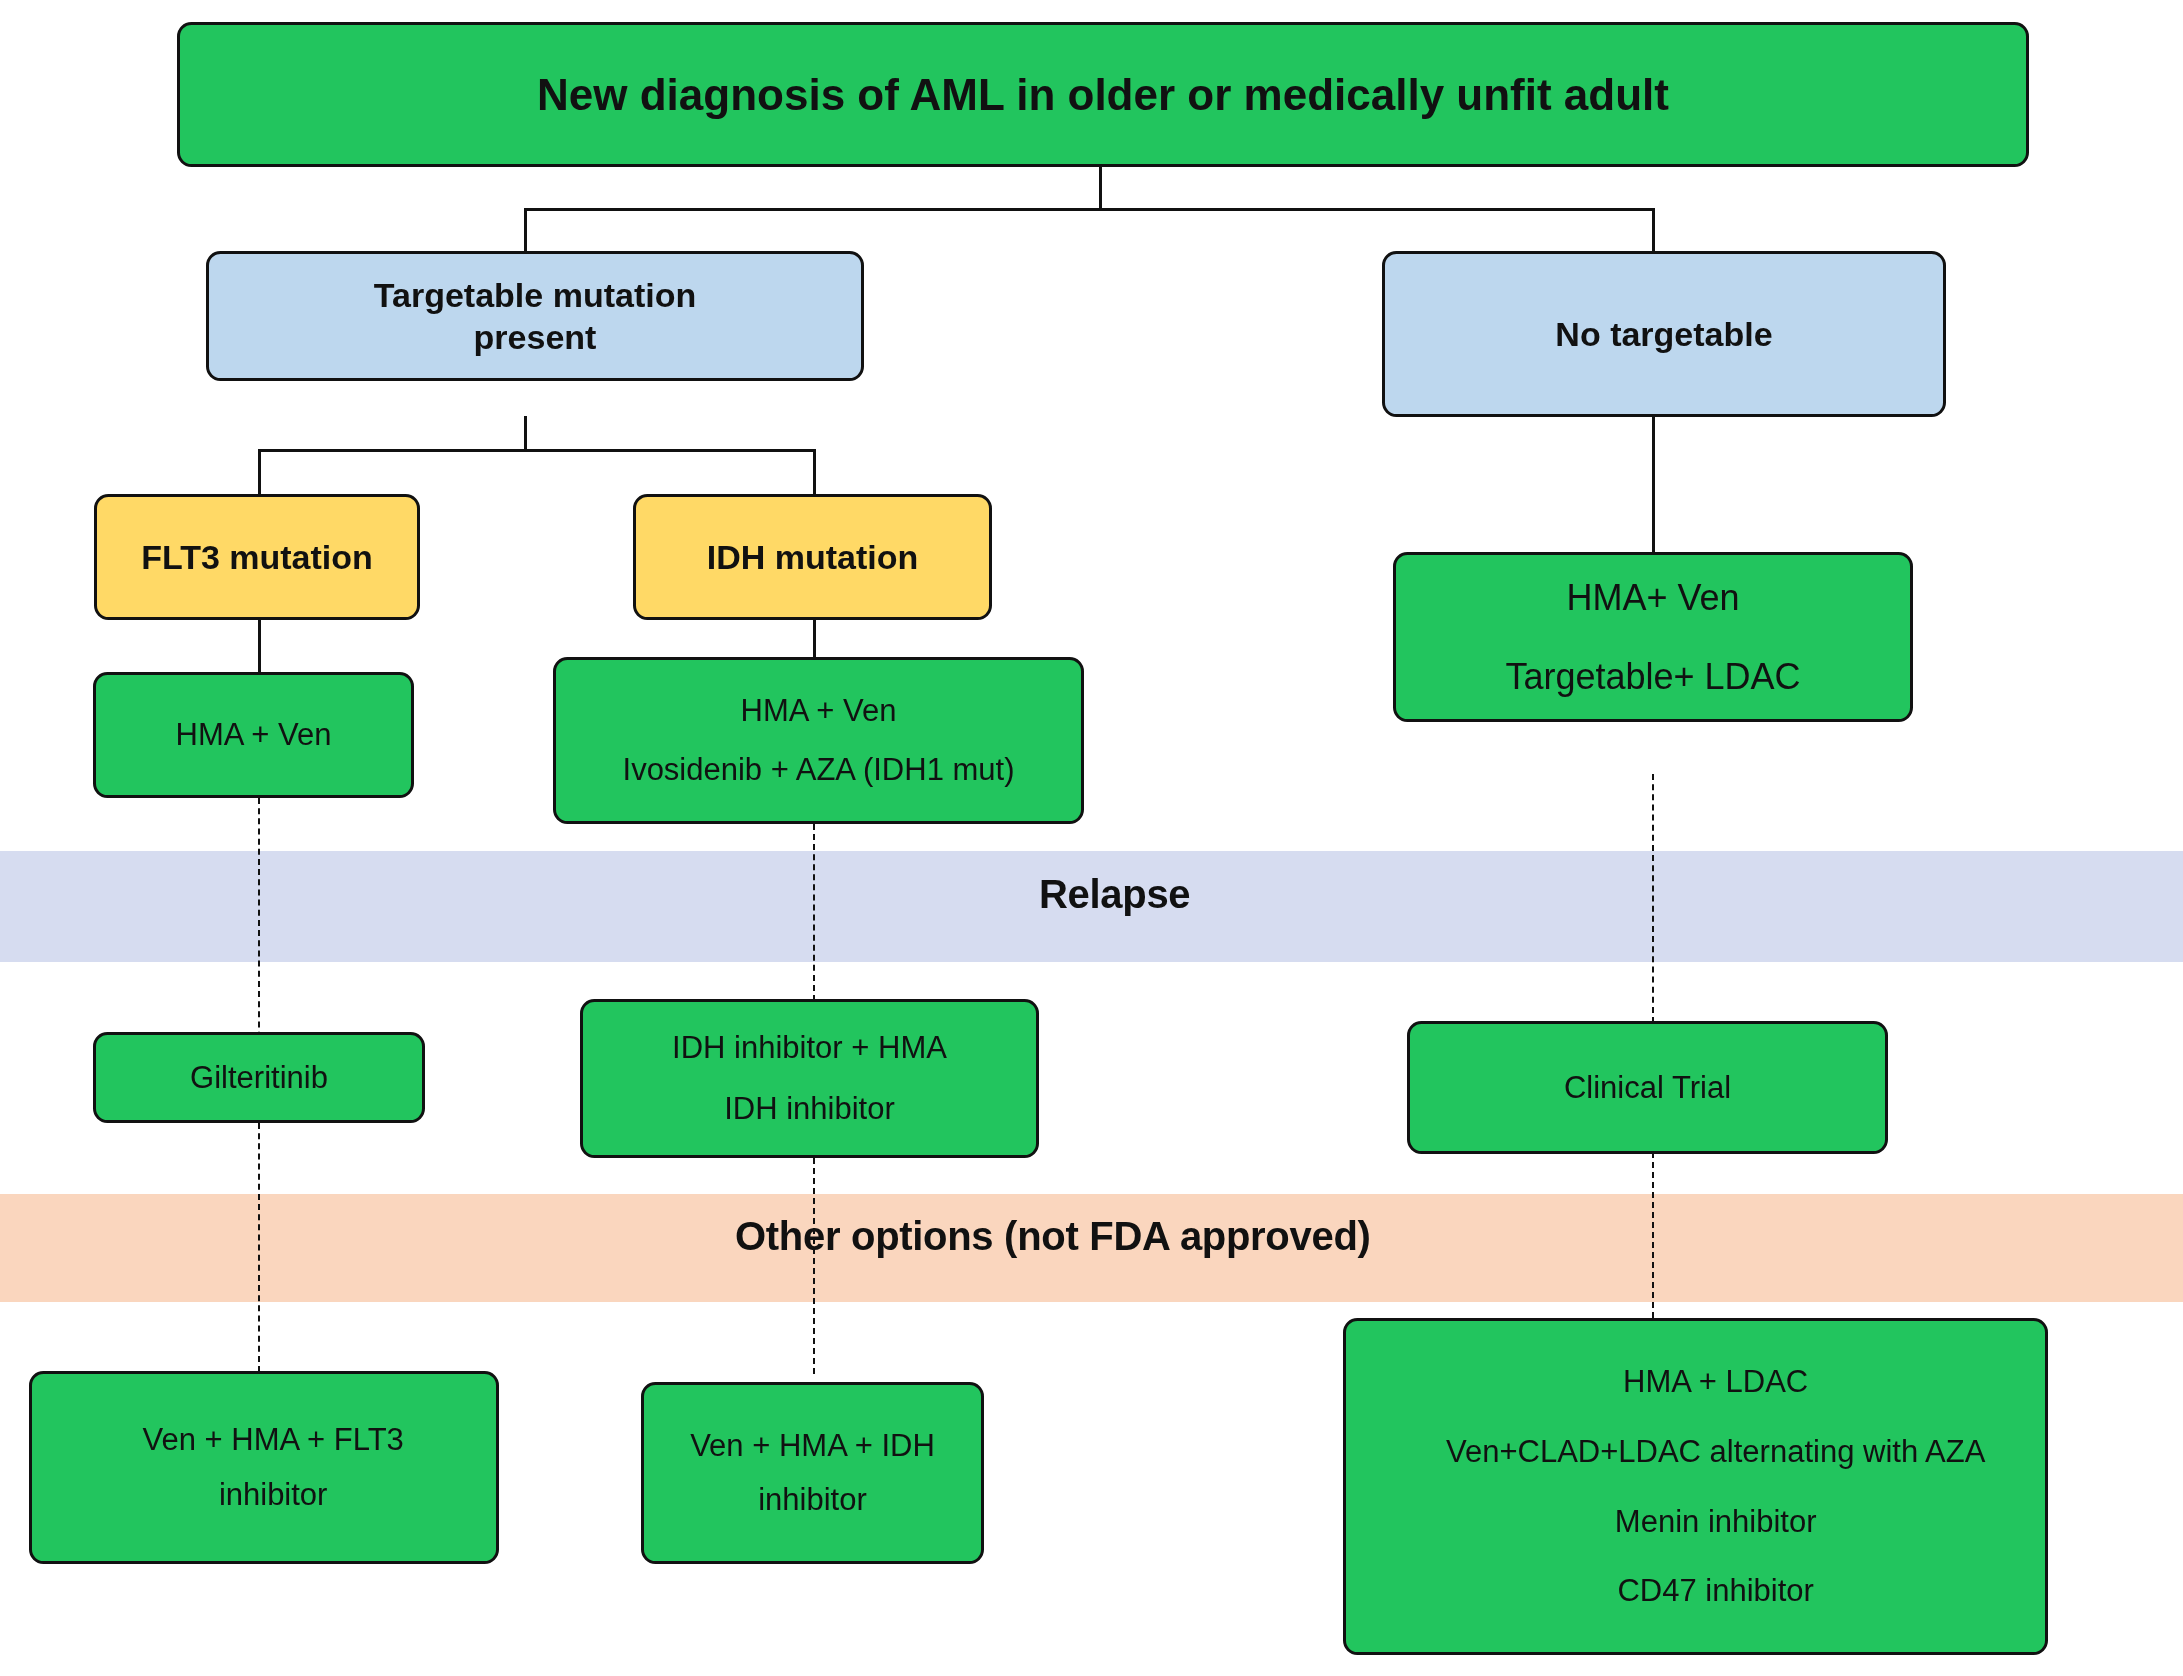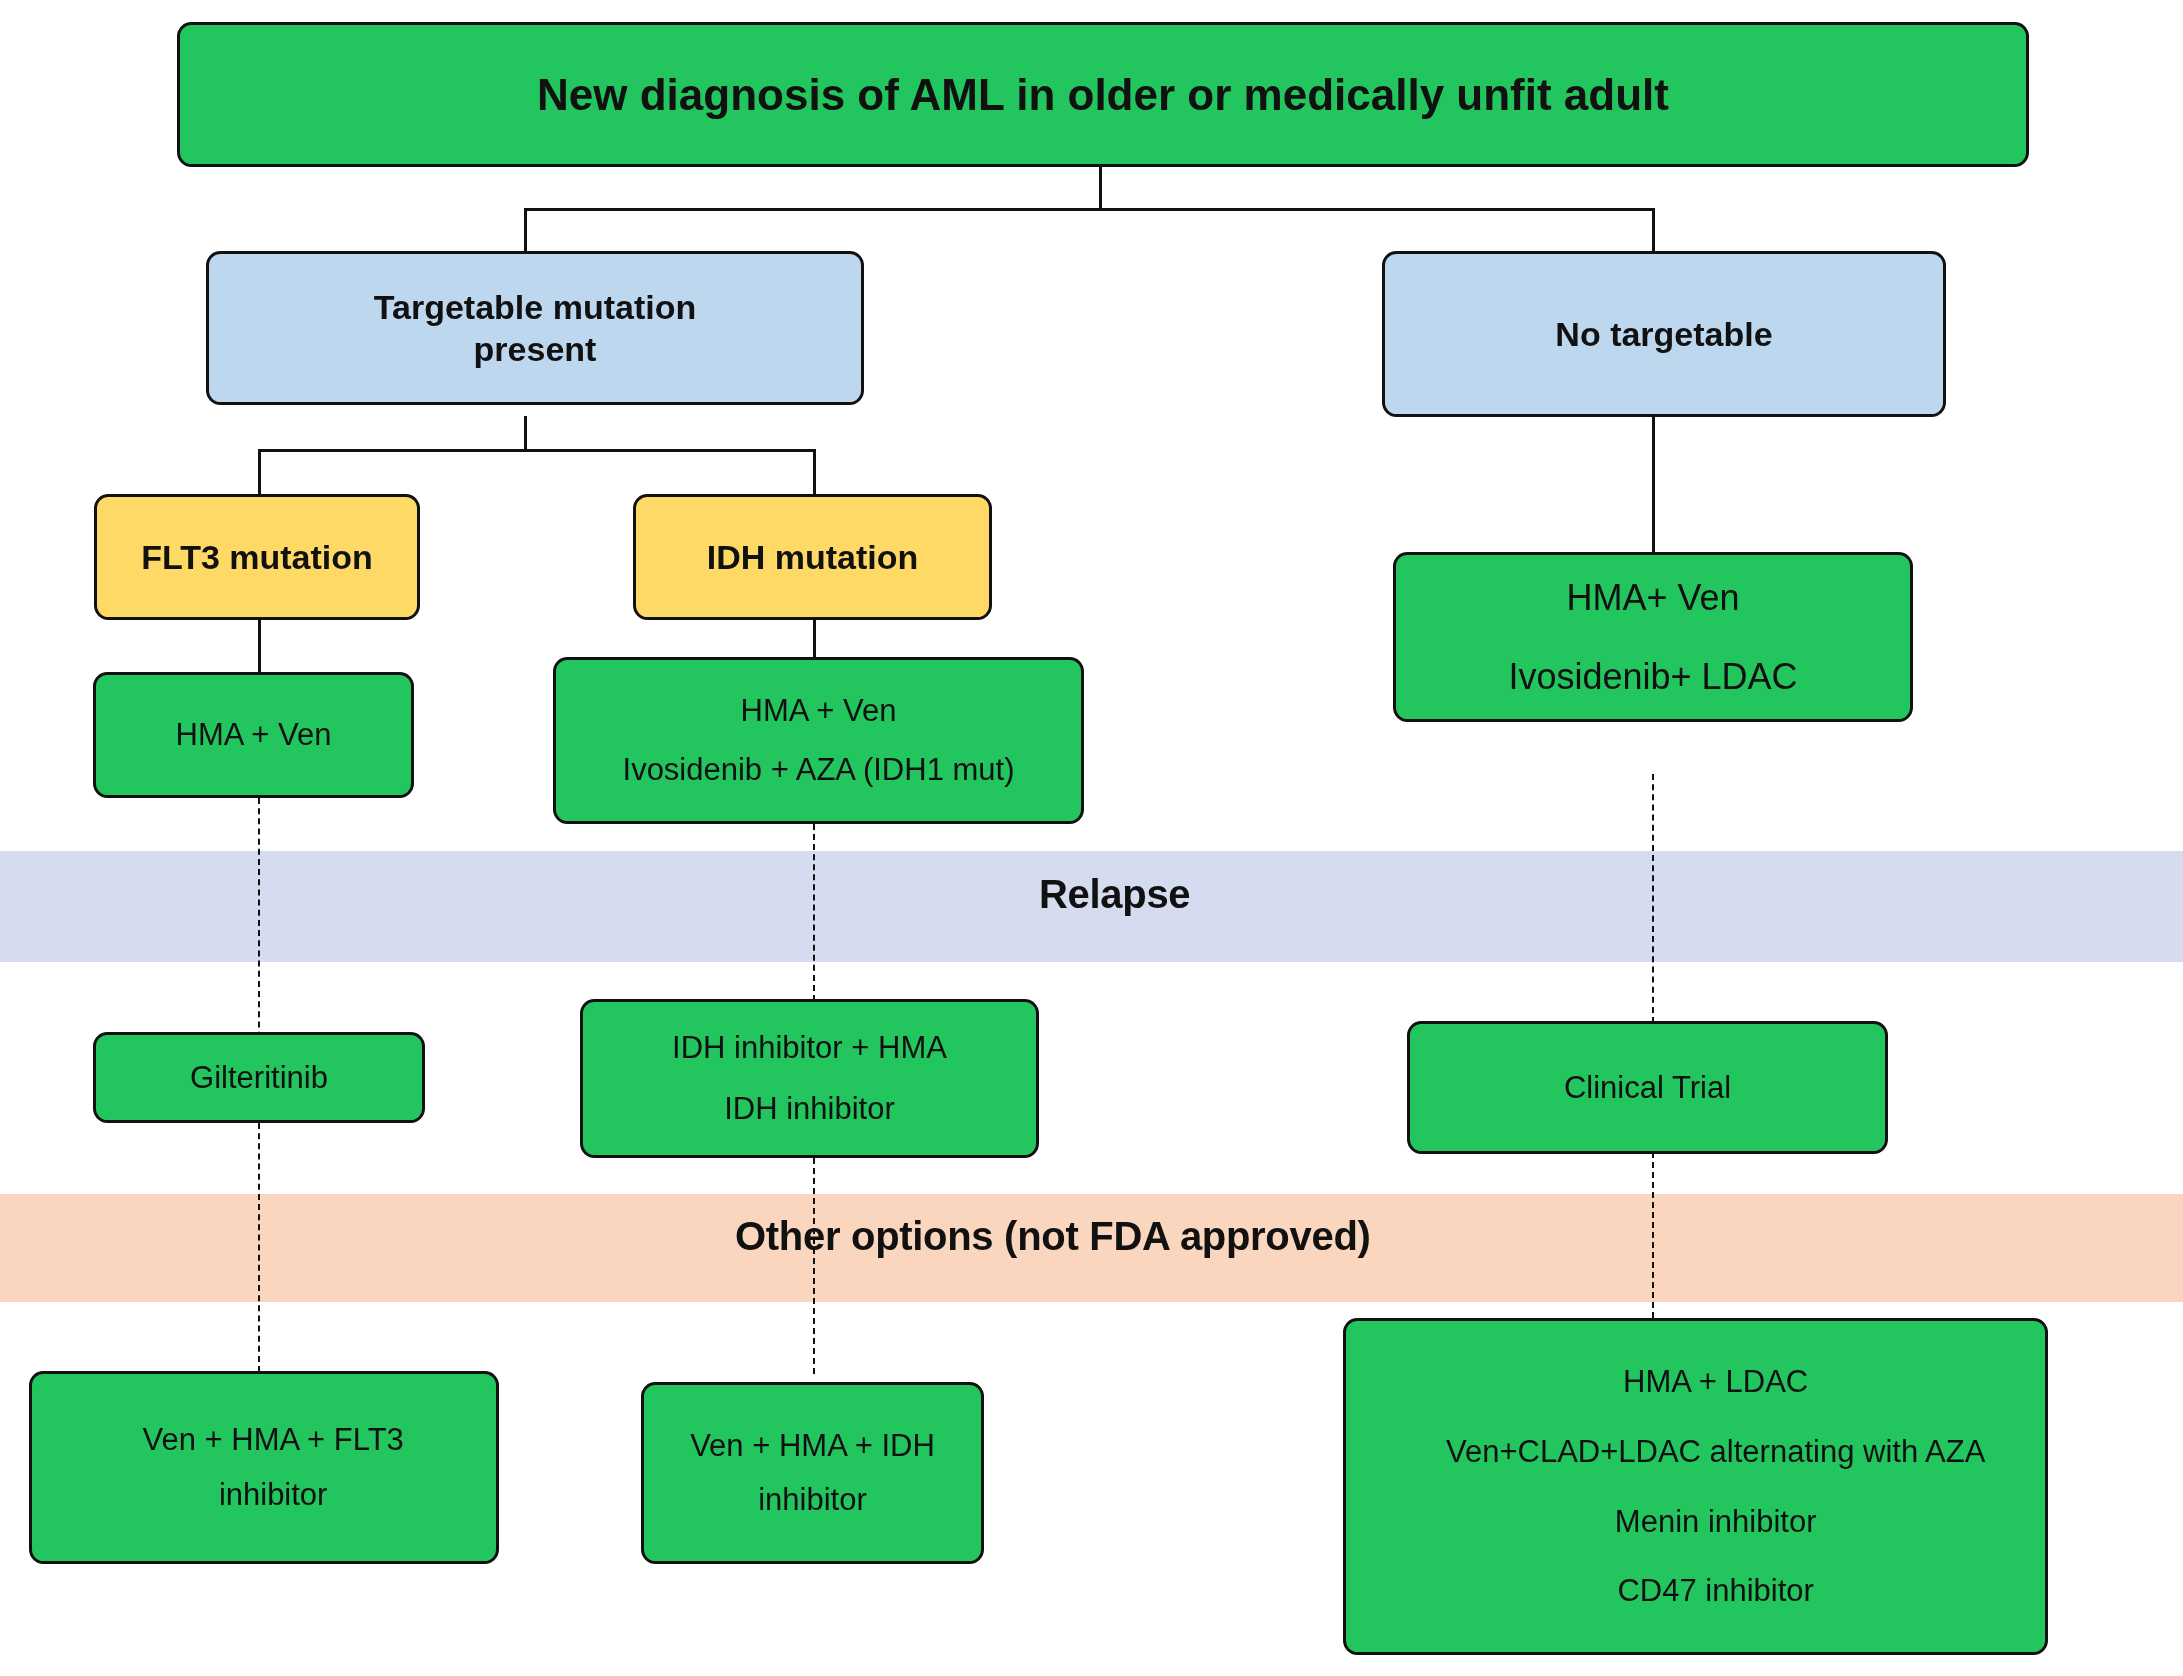--- a/index.html
+++ b/index.html
@@ -98,21 +98,21 @@
   <div class="dashed" style="left:1652px;top:774px;height:249px;"></div>
 
   <div class="dashed" style="left:258px;top:1123px;height:249px;"></div>
   <div class="dashed" style="left:813px;top:1158px;height:216px;"></div>
   <div class="dashed" style="left:1652px;top:1152px;height:166px;"></div>
 
   <div class="node bold" style="left:177px;top:22px;width:1852px;height:145px;font-size:44px;">
     <span class="line">New diagnosis of AML in older or medically unfit adult</span>
   </div>
 
-  <div class="node blue bold" style="left:206px;top:251px;width:658px;height:154px;font-size:34px;line-height:1.25;">
+  <div class="node blue bold" style="left:206px;top:251px;width:658px;height:130px;font-size:34px;line-height:1.25;">
     <span class="line">Targetable mutation</span>
     <span class="line">present</span>
   </div>
 
   <div class="node blue bold" style="left:1382px;top:251px;width:564px;height:166px;font-size:34px;">
     <span class="line">No targetable</span>
   </div>
 
   <div class="node yellow bold" style="left:94px;top:494px;width:326px;height:126px;font-size:34px;">
     <span class="line">FLT3 mutation</span>
@@ -126,21 +126,21 @@
     <span class="line">HMA + Ven</span>
   </div>
 
   <div class="node" style="left:553px;top:657px;width:531px;height:167px;font-size:31px;line-height:1.9;">
     <span class="line">HMA + Ven</span>
     <span class="line">Ivosidenib + AZA (IDH1 mut)</span>
   </div>
 
   <div class="node" style="left:1393px;top:552px;width:520px;height:170px;font-size:36px;line-height:2.2;">
     <span class="line">HMA+ Ven</span>
-    <span class="line">Ivosidenib+ LDAC</span>
+    <span class="line">Targetable+ LDAC</span>
   </div>
 
   <div class="node" style="left:93px;top:1032px;width:332px;height:91px;font-size:31px;">
     <span class="line">Gilteritinib</span>
   </div>
 
   <div class="node" style="left:580px;top:999px;width:459px;height:159px;font-size:31px;line-height:1.95;">
     <span class="line">IDH inhibitor + HMA</span>
     <span class="line">IDH inhibitor</span>
   </div>

